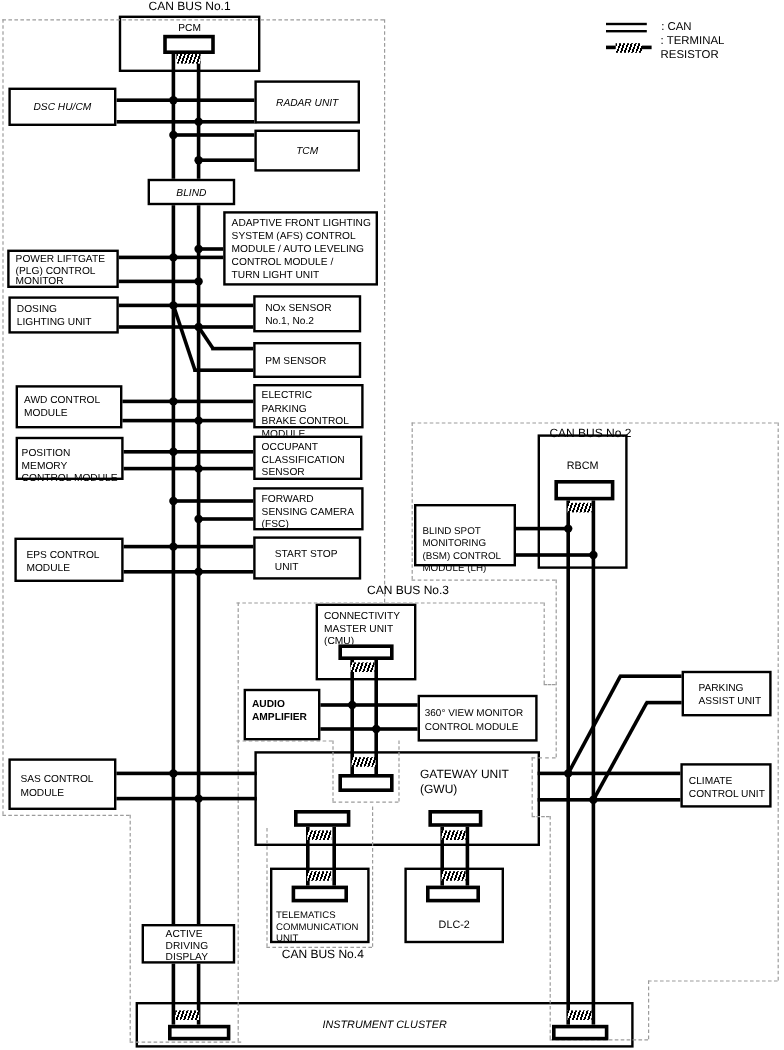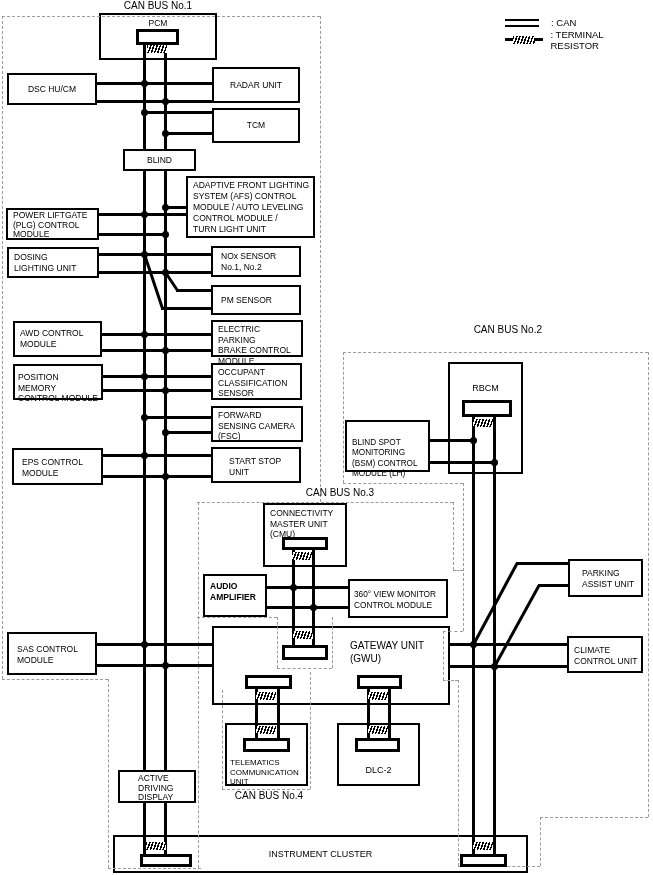--- a/index.html
+++ b/index.html
@@ -3,21 +3,21 @@
 <meta charset="utf-8">
 <title>CAN Bus Wiring Diagram</title>
 <style>
   html,body{margin:0;padding:0;background:#fff;}
   .canvas{position:relative;width:653px;height:875px;background:#fff;overflow:hidden;
           font-family:"Liberation Sans",sans-serif;color:#000;}
   
   .box{position:absolute;border:2px solid #000;background:#fff;box-sizing:border-box;}
   .t{display:block;white-space:pre-line;font-size:8.5px;line-height:10.5px;padding:3px 2px 0 5px;}
   .ctr{display:flex;align-items:center;justify-content:center;}
-  .ctr .t{padding:0;text-align:center;}
+  .ctr .t{padding:0;text-align:center;font-style:italic;}
   .bot{display:flex;align-items:flex-end;justify-content:center;}
   
   .tab{position:absolute;border:3px solid #000;background:#fff;box-sizing:border-box;}
   
   .h{position:absolute;height:3px;background:#000;}
   .v{position:absolute;width:3px;background:#000;}
   .dot{position:absolute;width:7px;height:7px;border-radius:50%;background:#000;}
   
   .res{position:absolute;width:20px;height:8px;
        background:repeating-linear-gradient(110deg,#000 0 1.5px,#fff 1.5px 3px);}
@@ -219,21 +219,21 @@
   <div class="box" style="left:186px;top:176px;width:129px;height:62px;">
     <span class="t" style="line-height:11px;padding-top:2px;">ADAPTIVE FRONT LIGHTING
 SYSTEM (AFS) CONTROL
 MODULE / AUTO LEVELING
 CONTROL MODULE /
 TURN LIGHT UNIT</span>
   </div>
   <div class="box" style="left:6px;top:208px;width:93px;height:32px;">
     <span class="t" style="line-height:9.5px;padding-top:1px;">POWER LIFTGATE
 (PLG) CONTROL
-MODULE</span>
+MONITOR</span>
   </div>
   <div class="box" style="left:7px;top:247px;width:92px;height:31px;">
     <span class="t" style="line-height:11px;">DOSING
 LIGHTING UNIT</span>
   </div>
   <div class="box" style="left:211px;top:246px;width:90px;height:31px;">
     <span class="t" style="line-height:11px;padding-left:8px;">NOx SENSOR
 No.1, No.2</span>
   </div>
   <div class="box" style="left:211px;top:285px;width:90px;height:30px;display:flex;align-items:center;">
@@ -291,21 +291,21 @@
   <div class="box" style="left:203px;top:574px;width:64px;height:43px;">
     <span class="t" style="line-height:11px;padding-top:5px;font-weight:bold;">AUDIO
 AMPLIFIER</span>
   </div>
   <div class="box" style="left:348px;top:579px;width:100px;height:39px;">
     <span class="t" style="font-size:8.3px;line-height:11px;padding-top:8px;padding-left:4px;">360° VIEW MONITOR
 CONTROL MODULE</span>
   </div>
 
   <div class="blabel" style="left:108px;top:0;">CAN BUS No.1</div>
-  <div class="blabel" style="left:442px;top:324px;text-align:right;">CAN BUS No.2</div>
+  <div class="blabel" style="left:442px;top:356px;">CAN BUS No.2</div>
   <div class="blabel" style="left:290px;top:487px;">CAN BUS No.3</div>
   <div class="blabel" style="left:219px;top:790px;">CAN BUS No.4</div>
 
   <div class="legend">
     <div class="lrow">
       <span class="lsym">
           <span class="can-sym"></span>
         </span>
       <span class="ltxt">: CAN</span>
     </div>

